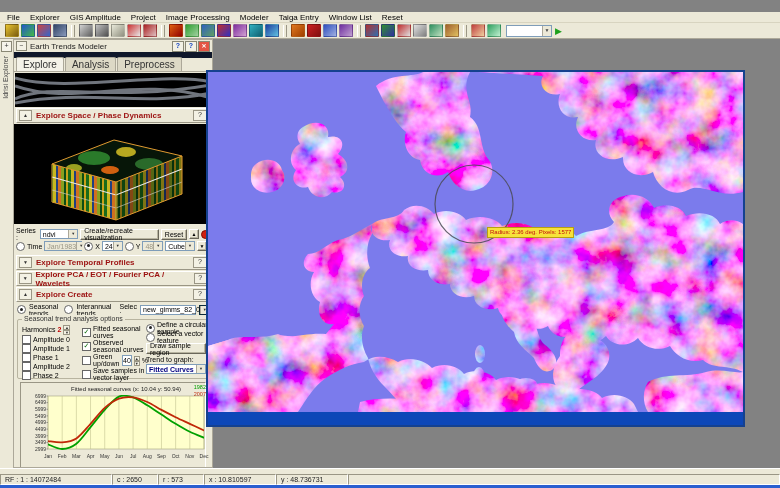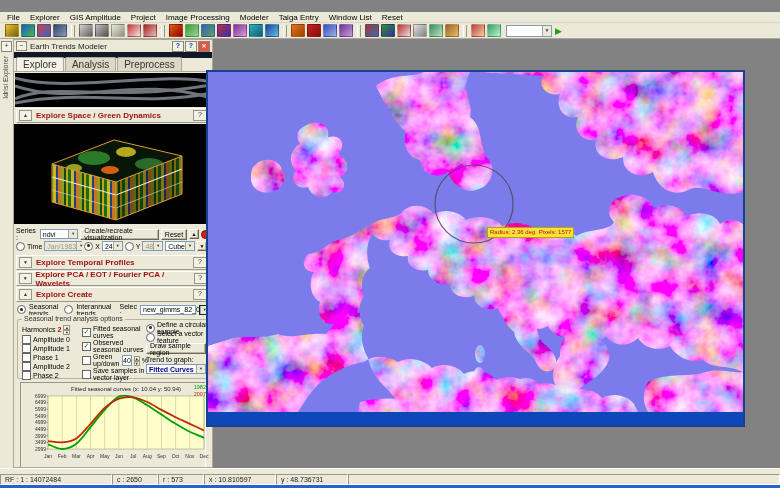--- a/index.html
+++ b/index.html
@@ -197,21 +197,21 @@
           <path d="M0,30 C70,16 130,34 196,20"></path>
           <path d="M0,5 C50,20 150,-2 196,9"></path>
         </g>
       </svg>
 
       
 
       
       <div class="sec">
         <span class="chev">▲</span>
-        <span class="sname">Explore Space / Green Dynamics</span>
+        <span class="sname">Explore Space / Phase Dynamics</span>
         <span class="help">?</span>
       </div>
 
       
       <svg class="cubewrap" viewBox="0 0 196 100">
         <rect width="196" height="100" fill="#000"></rect>
         <defs>
           <pattern id="stripes" width="18" height="10" patternUnits="userSpaceOnUse">
             <rect width="18" height="10" fill="#0a3a0a"></rect>
             <rect x="0" width="3" height="10" fill="#1a6b1a"></rect>

